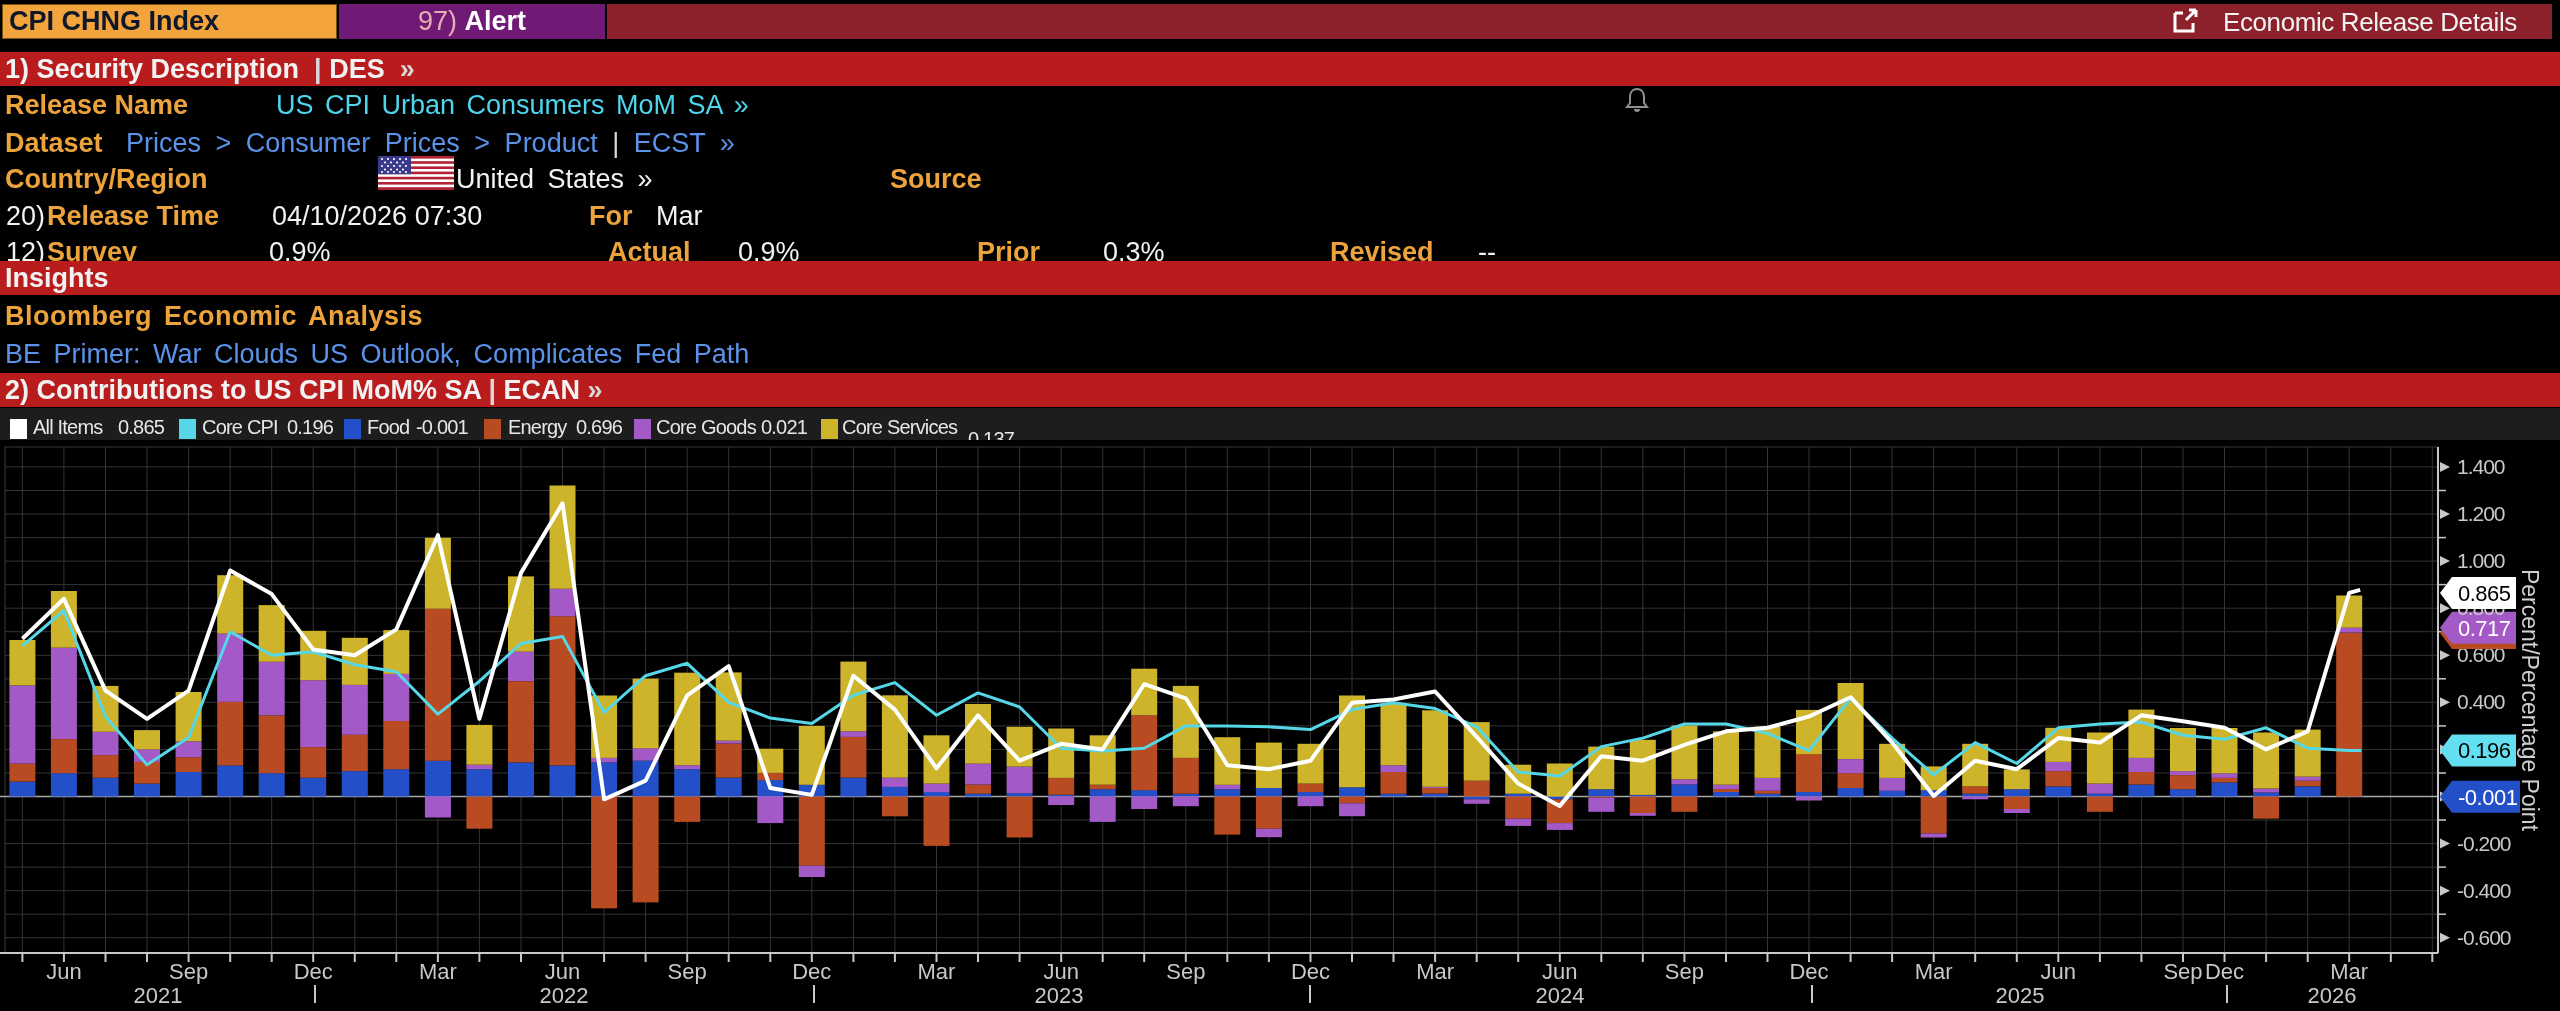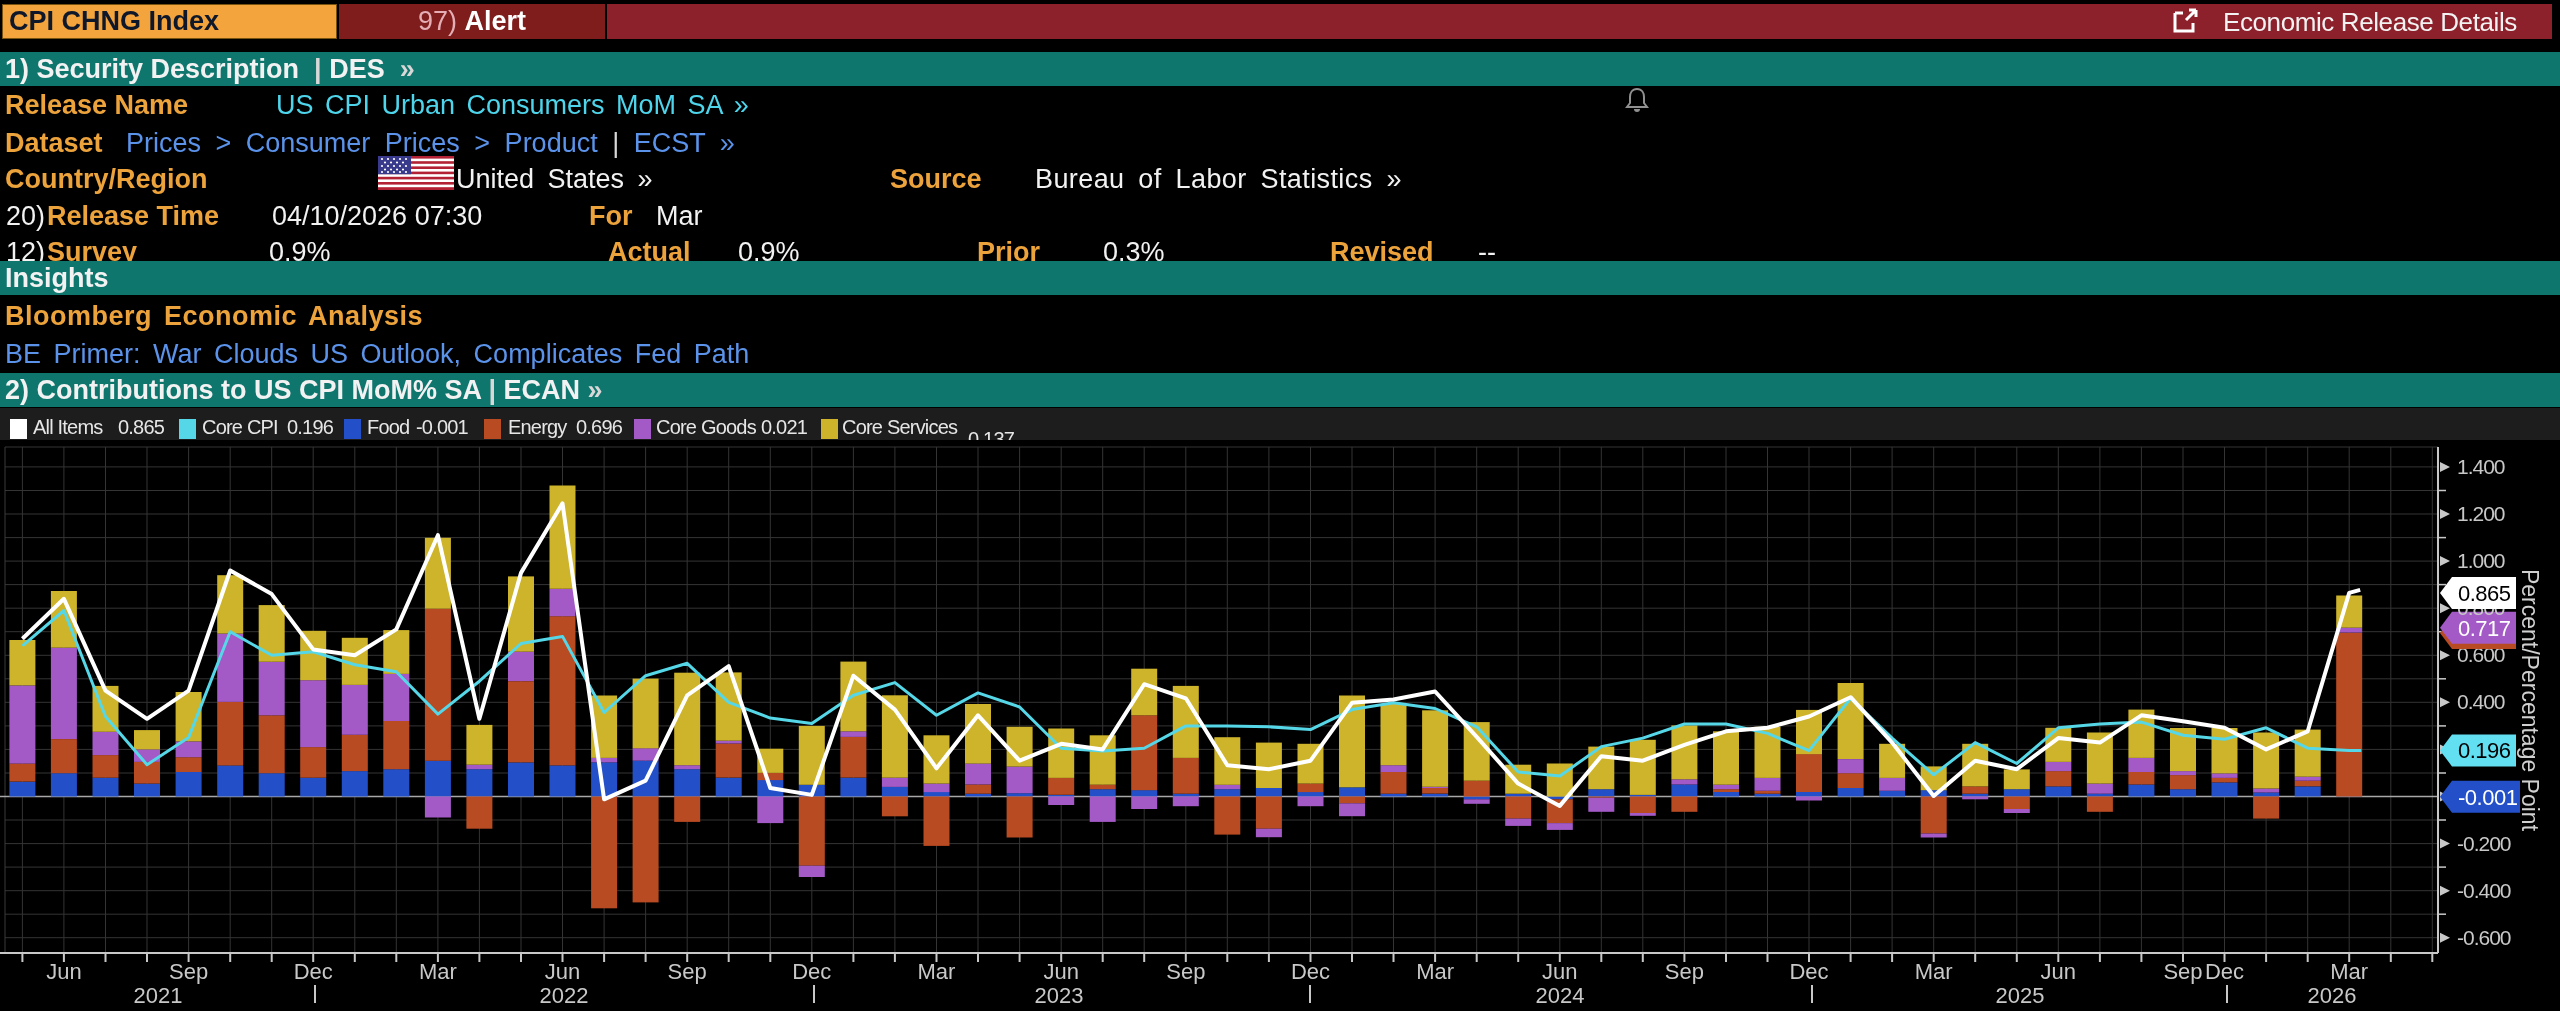--- a/index.html
+++ b/index.html
@@ -3,26 +3,26 @@
 <style>
 * { margin:0; padding:0; box-sizing:border-box; }
 html,body { width:2560px; height:1011px; background:#000; overflow:hidden;
   font-family:"Liberation Sans", sans-serif; }
 .abs { position:absolute; white-space:pre; }
 .o { color:#eda33c;font-weight:bold; }
 .w { color:#f2f2f2;text-align:right; }
 .cy { color:#4ed5ec; }
 .bl { color:#5b93ea; }
 .row { position:absolute; left:0; width:2560px; height:36px; font-size:27px; line-height:36px; }
-.hdr { background:#0f766e; font-weight:bold; }
+.hdr { background:#b91c1c; font-weight:bold; }
 </style></head>
 <body>
 
 <div class="abs" style="left:2px;top:4px;width:335px;height:35px;background:#f3a43c;border:1px solid #7a5210;color:#0f172a;font-size:27px;font-weight:bold;line-height:33px;padding-left:6px">CPI CHNG Index</div>
-<div class="abs" style="left:339px;top:4px;width:266px;height:35px;background:#7f1d1d;color:#fff;font-size:27px;line-height:35px;text-align:center"><span style="color:#e5aeb4">97)</span> <b>Alert</b></div>
+<div class="abs" style="left:339px;top:4px;width:266px;height:35px;background:#701a75;color:#fff;font-size:27px;line-height:35px;text-align:center"><span style="color:#e5aeb4">97)</span> <b>Alert</b></div>
 <div class="abs" style="left:607px;top:4px;width:1945px;height:35px;background:#8c202b"></div>
 <svg class="abs" style="left:2172px;top:7px" width="27" height="27" viewBox="0 0 27 27">
     <path d="M3 6 h8 M3 6 v18 h18 v-8" stroke="#fff" stroke-width="3" fill="none"></path>
     <path d="M14 13 L24 3 M24 3 h-7 M24 3 v7" stroke="#fff" stroke-width="3" fill="none"></path>
   </svg>
 <div class="abs w" style="left:2223px;top:7px;font-size:26px;letter-spacing:-0.4px">Economic Release Details</div>
 
 <div class="row hdr" style="top:52px;height:34px;line-height:34px">
     <span class="abs w" style="left:5px">1) Security Description  <span style="color:#d8d8d8">|</span> DES  <span style="color:#d8d8d8">»</span></span>
   </div>
@@ -32,21 +32,20 @@
     <span class="abs cy" style="left:276px;word-spacing:4px">US CPI Urban Consumers MoM SA »</span>
   </div>
 <div class="row" style="top:125px">
     <span class="abs o" style="left:5px">Dataset</span>
     <span class="abs bl" style="left:126px;word-spacing:7px">Prices &gt; Consumer Prices &gt; Product <span style="color:#d8d8d8">|</span> ECST »</span>
   </div>
 <div class="row" style="top:161px">
     <span class="abs o" style="left:5px">Country/Region</span>
     <span class="abs w" style="left:456px;word-spacing:6px">United States »</span>
     <span class="abs o" style="left:890px">Source</span>
-    <span class="abs w" style="left:1035px;word-spacing:6px;letter-spacing:0.4px">Bureau of Labor Statistics »</span>
   </div>
 <svg class="abs" style="left:378px;top:156px" width="76" height="34" viewBox="0 0 76 34">
 <rect width="76" height="34" fill="#fff"></rect>
 <g fill="#b22234">
 <rect y="0" width="76" height="2.6"></rect>
       <rect y="5.2" width="76" height="2.6"></rect>
       <rect y="10.4" width="76" height="2.6"></rect>
       <rect y="15.6" width="76" height="2.6"></rect>
       <rect y="20.8" width="76" height="2.6"></rect>
       <rect y="26" width="76" height="2.6"></rect>

